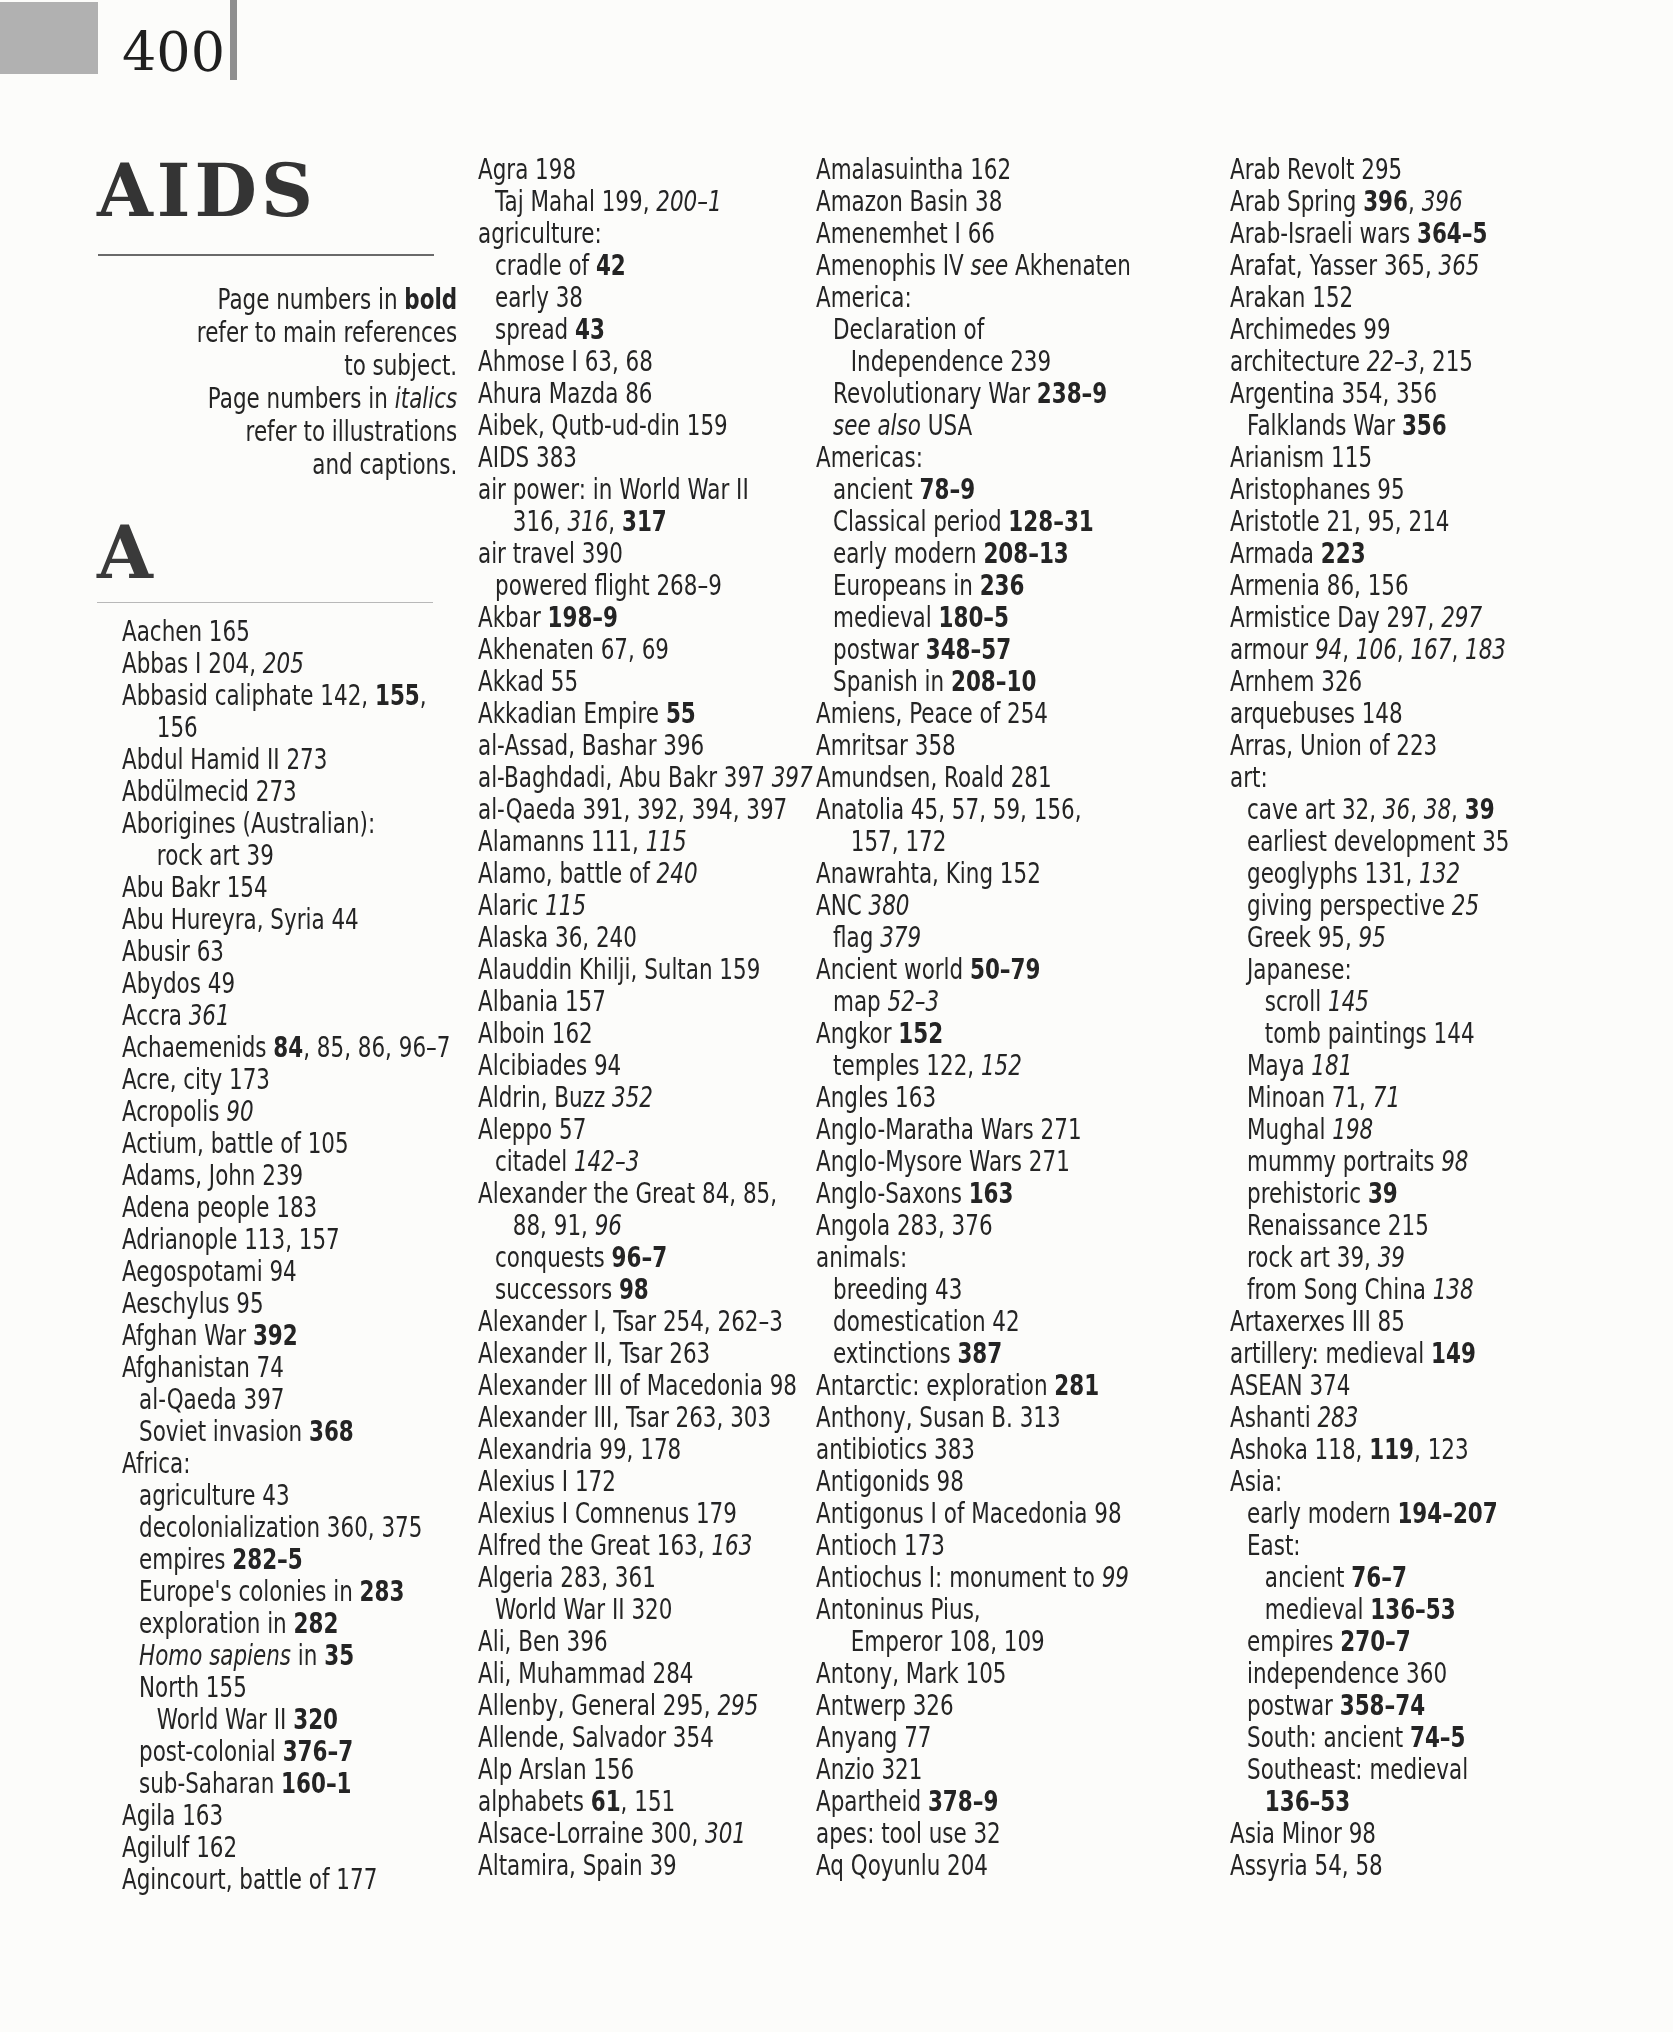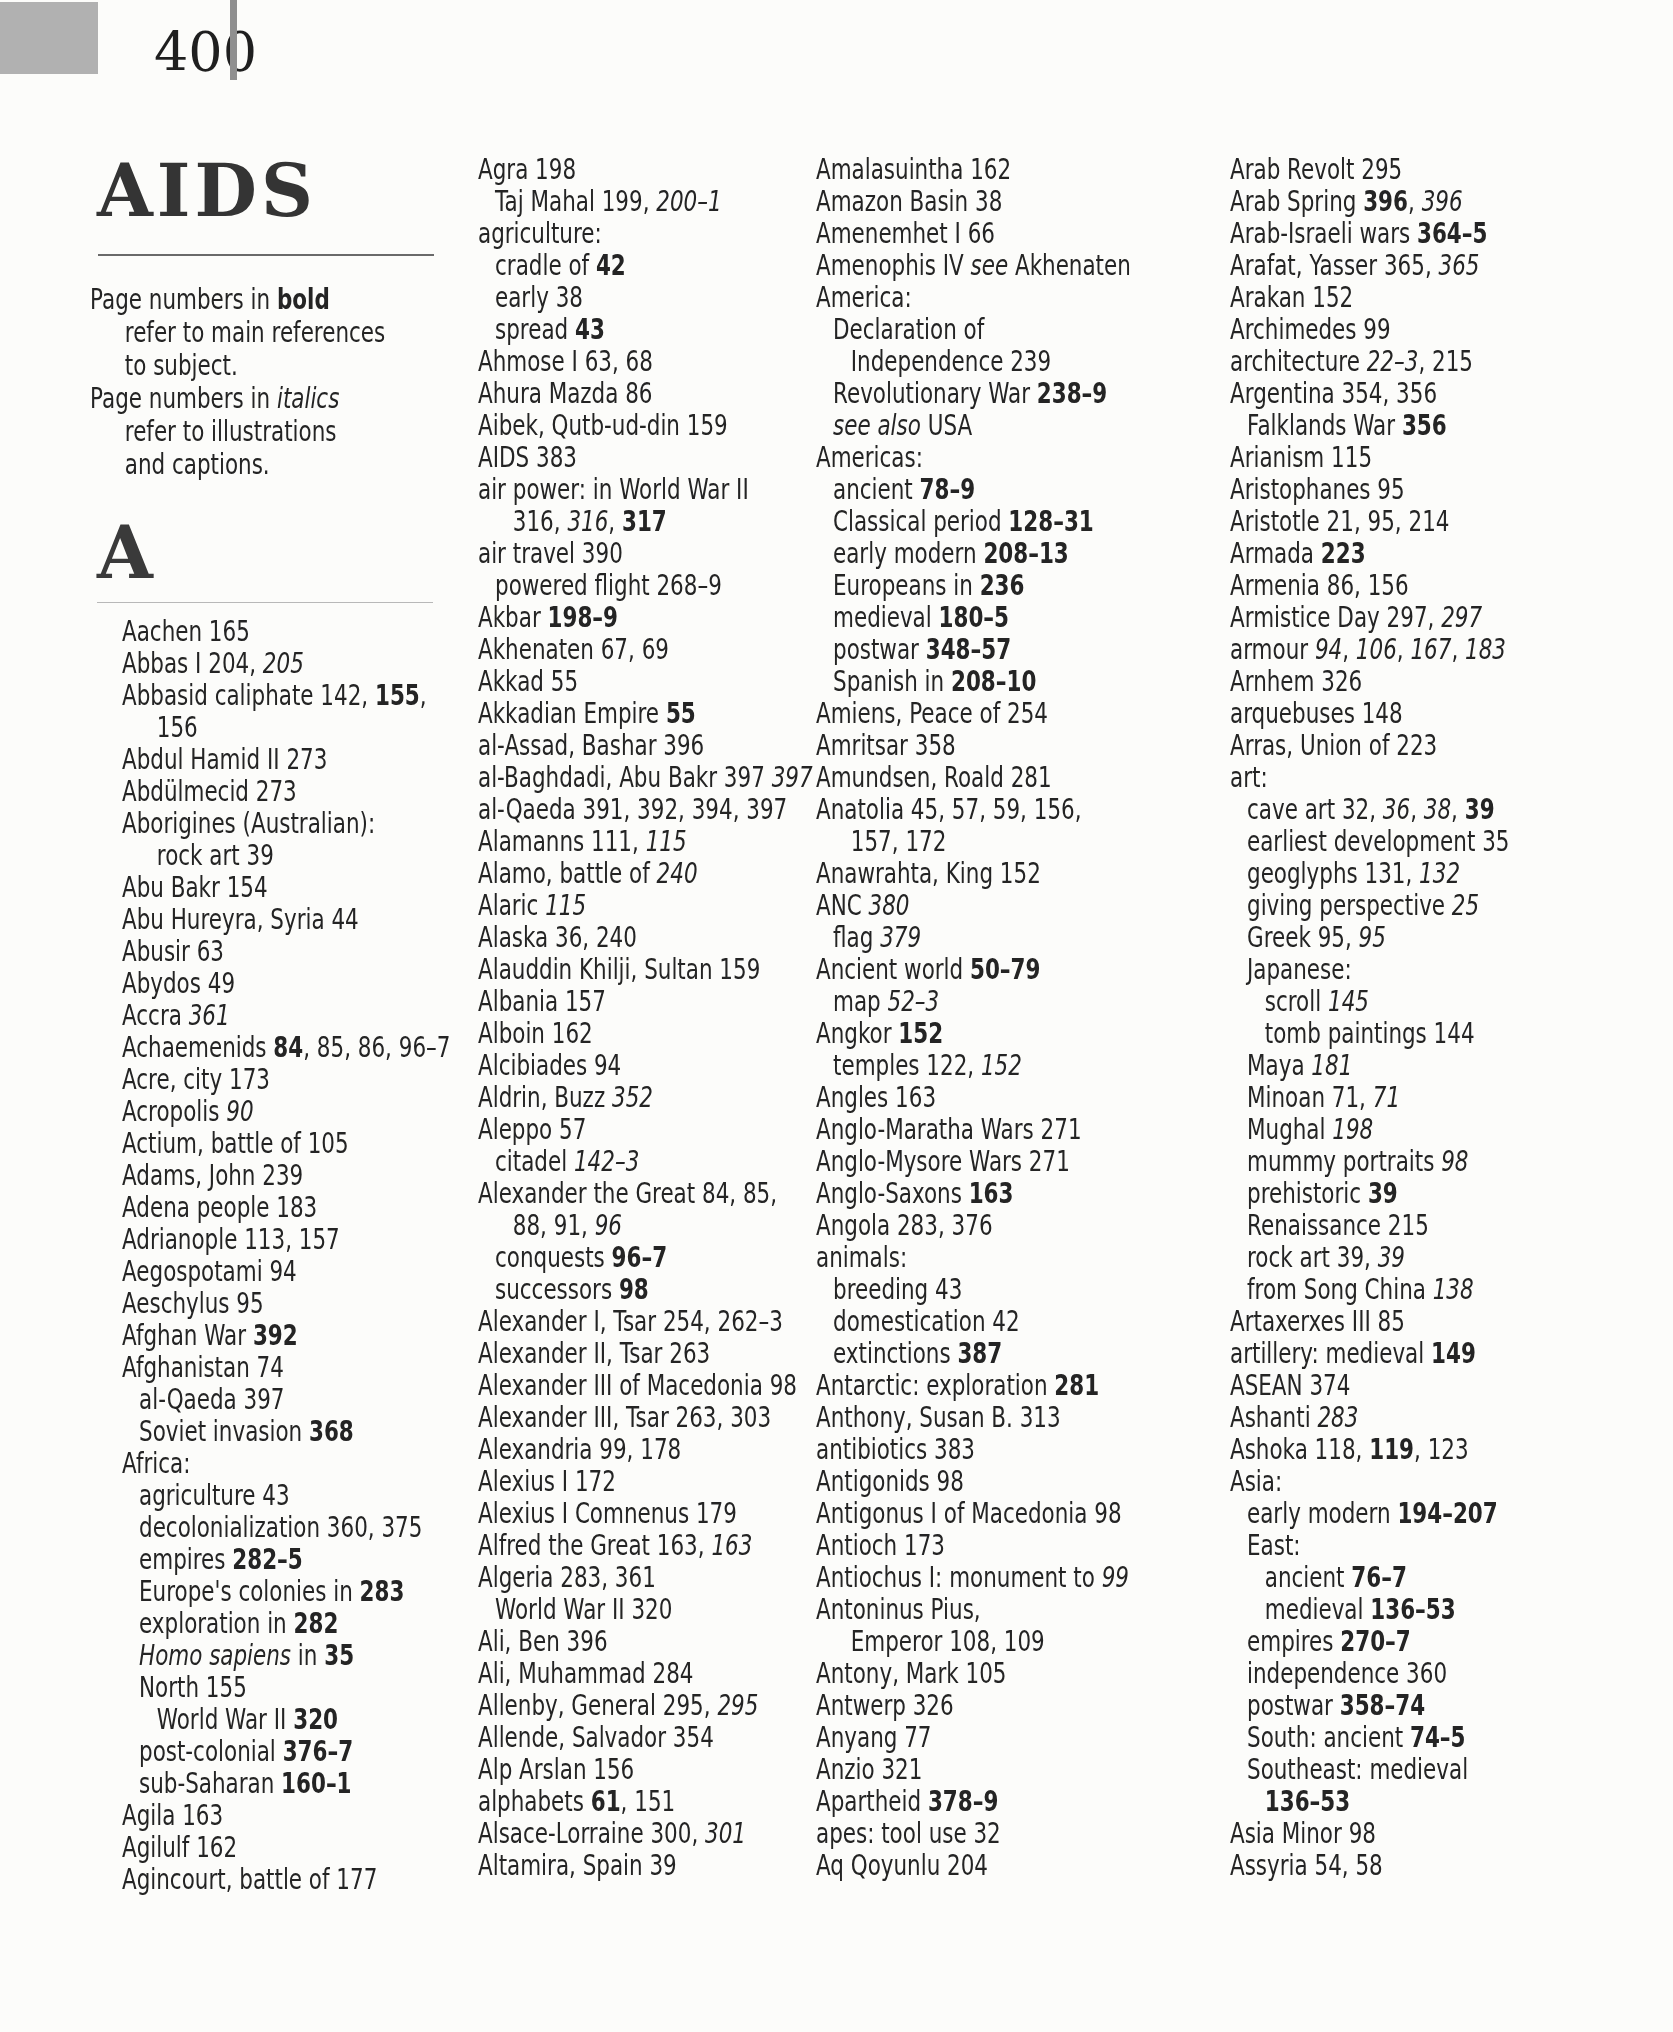--- a/index.html
+++ b/index.html
@@ -5,25 +5,25 @@
   * { margin:0; padding:0; box-sizing:border-box; }
   html,body { background:#e9e9e7; }
   body { font-family:"DejaVu Sans", sans-serif; }
   #page {
     position:relative; width:1673px; height:2032px;
     background:var(--paper,#fcfcfa); color:var(--ink,#242424);
     overflow:hidden;
   }
   
   .corner-tab { position:absolute; left:0; top:2px; width:98px; height:72px; background:var(--corner_tab,#b1b1b1); }
-  .page-num { position:absolute; left:122px; top:26px; font-family:"DejaVu Serif", serif; font-size:54px; line-height:1; color:#1f1f1f;margin-left:32px; }
+  .page-num { position:absolute; left:122px; top:26px; font-family:"DejaVu Serif", serif; font-size:54px; line-height:1; color:#1f1f1f; }
   .vbar { position:absolute; left:230px; top:0; width:7px; height:80px; background:#8f8f8f; }
   .index-title { position:absolute; left:97px; top:155px; font-family:"DejaVu Serif", serif; font-weight:bold; font-size:72px; line-height:1; letter-spacing:4px; color:#343434; }
   .index-rule { position:absolute; left:98px; top:254px; width:336px; height:2px; background:#6a6a6a; }
-  .intro { position:absolute; left:90px; top:283px; }
+  .intro { position:absolute; left:102px; top:283px;text-align:right; }
   .intro .scale { width:480px; }
   .intro .line { font-size:29px; line-height:33px; }
   .letter-head { position:absolute; left:97px; top:517px; font-family:"DejaVu Serif", serif; font-weight:bold; font-size:72px; line-height:1; color:#3a3a3a; }
   .letter-rule { position:absolute; left:97px; top:602px; width:336px; height:1px; background:#b8b8b8; }
   
   .col { position:absolute; top:153px; }
   .col.first { top:615px;margin-left:25px; }
   .scale { transform:scaleX(0.74); transform-origin:0 0; width:520px; }
   .line { font-size:29px; line-height:32px; white-space:nowrap; color:#242424; }
   .ind1 { padding-left:23px; }

